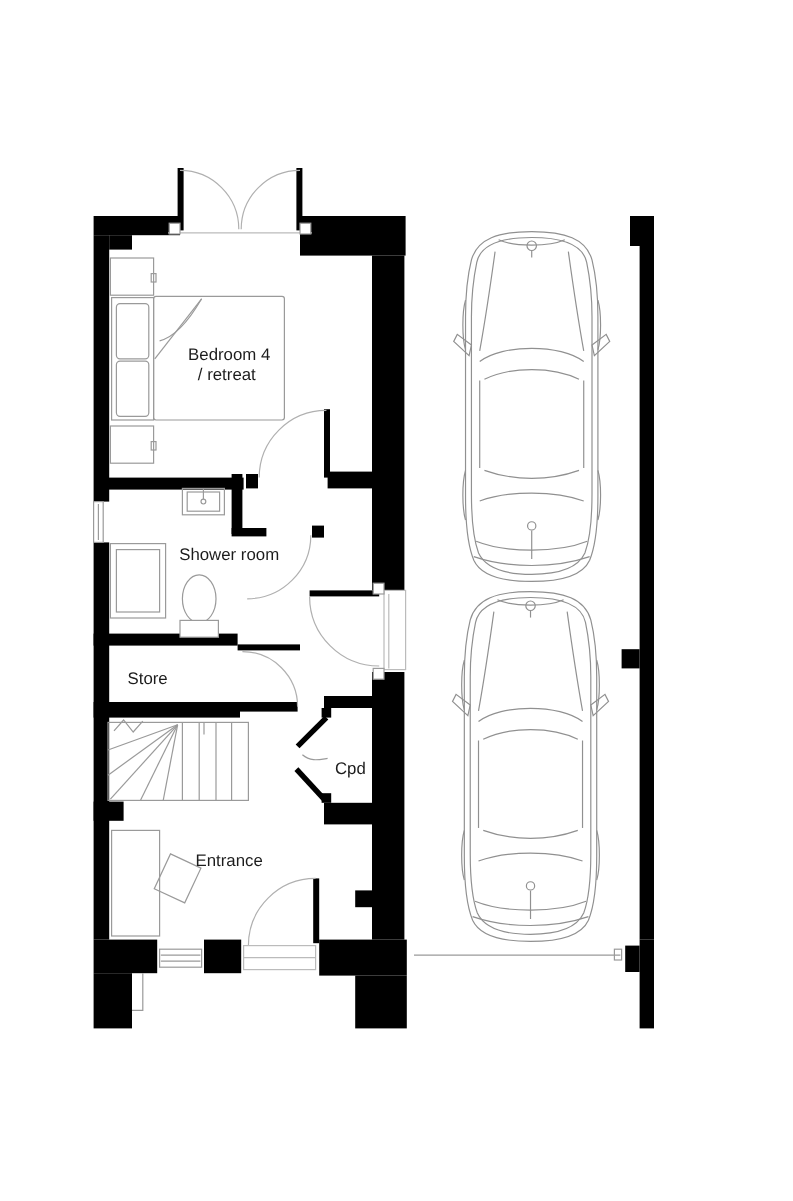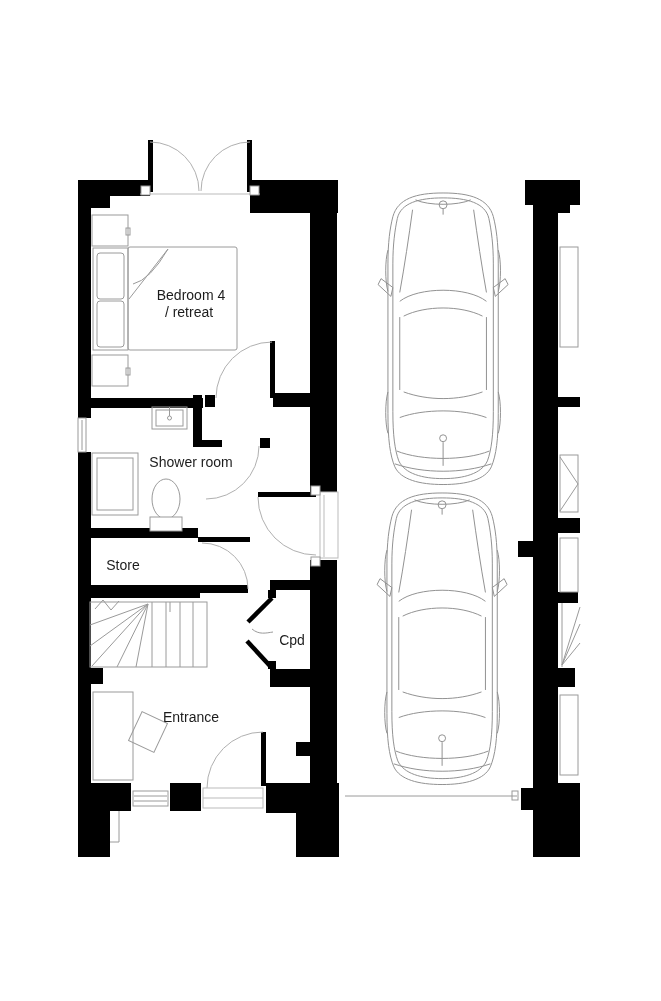--- a/index.html
+++ b/index.html
@@ -4,21 +4,21 @@
 <style>
   :root{
     --wall:#000000;
     --furniture-line:#9a9a9a;
     --door-arc:#b0b0b0;
     --car-line:#909090;
     --label-text:#1c1c1c;
     --thin-line:#bbbbbb;
   }
   html,body{margin:0;padding:0;background:#ffffff;}
-  .plan-wrap{width:661px;height:1001px;background:#ffffff;position:relative;overflow:hidden;}
+  .plan-wrap{width:545px;height:1001px;background:#ffffff;position:relative;overflow:hidden;}
   svg{display:block;}
   .wall{fill:var(--wall);stroke:none;}
   .leaf{stroke:var(--wall);stroke-width:4.5;fill:none;}
   .furn{fill:none;stroke:var(--furniture-line);stroke-width:1;}
   .furnw{fill:#ffffff;stroke:var(--furniture-line);stroke-width:1;}
   .arc{fill:none;stroke:var(--door-arc);stroke-width:1;}
   .thin{fill:none;stroke:var(--thin-line);stroke-width:1;}
   .car{fill:none;stroke:var(--car-line);stroke-width:1;}
   .room-label{font-family:"Liberation Sans",sans-serif;font-size:14px;fill:var(--label-text);text-anchor:middle;}
 </style>

